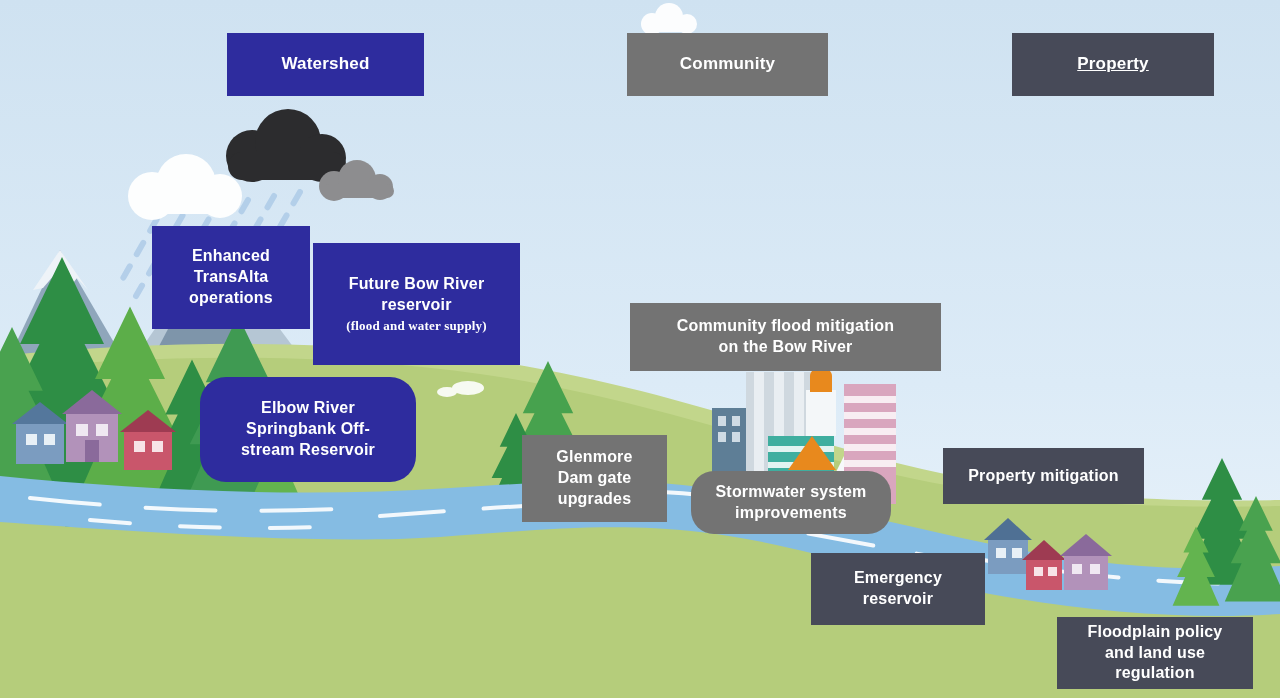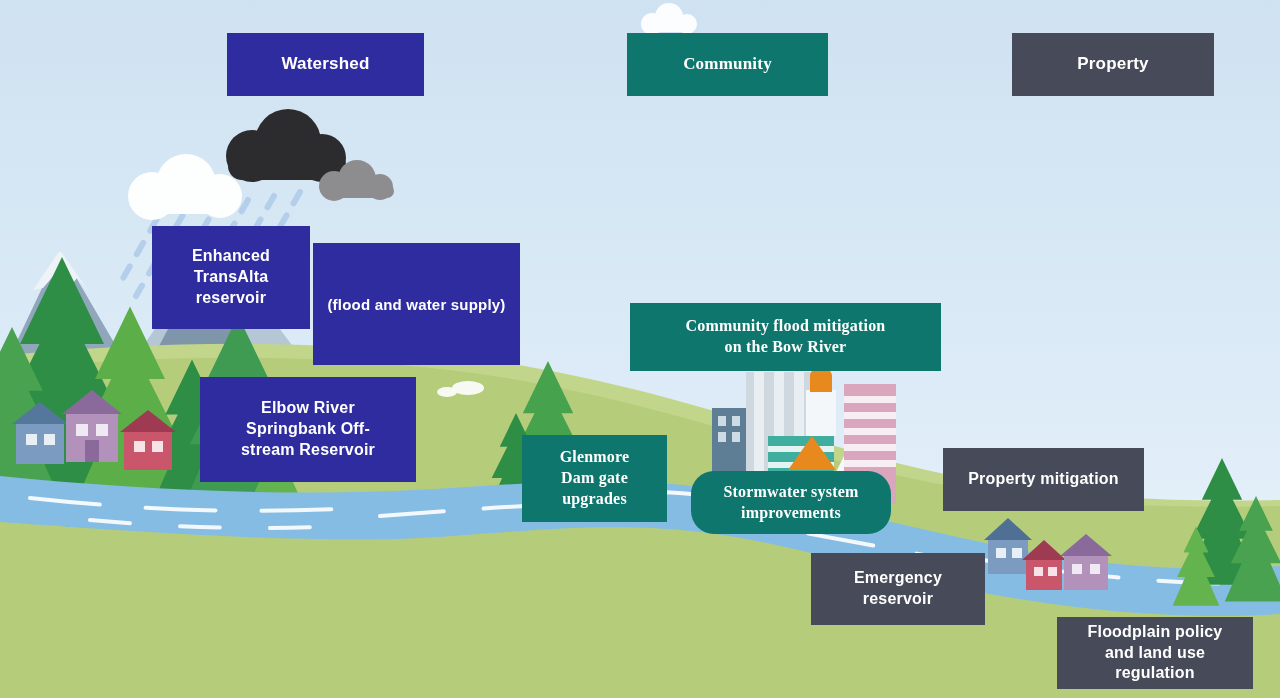--- a/index.html
+++ b/index.html
@@ -21,24 +21,24 @@
     text-align: center;
     color: #ffffff;
     font-weight: bold;
     font-size: 16px;
     line-height: 1.3;
     letter-spacing: 0.2px;
     padding: 4px 10px;
     box-sizing: border-box;
   }
   .label .txt { white-space: pre-line; }
-  .label .sub { font-size: 15px; line-height: 1.25; margin-top: 2px; white-space: pre-line; }
+  .label .sub { font-size: 13px; line-height: 1.25; margin-top: 2px; white-space: pre-line; font-family: Liberation Serif, serif; }
   .header { font-size: 17px; }
   .cat-watershed { background: #2e2c9e; }
-  .cat-community { background: #0f766e; font-family: Liberation Serif, serif; }
+  .cat-community { background: #737373; }
   .cat-property  { background: #474a58; }
 </style>
 </head>
 <body>
 
 <div class="stage">
 
   <svg class="scene" viewBox="0 0 1280 698" width="1280" height="698" aria-hidden="true">
     <defs>
       <linearGradient id="skyGrad" x1="0" y1="0" x2="0" y2="1">
@@ -212,53 +212,55 @@
       </g>
     </g>
   </svg>
 
   <div class="label header cat-watershed" style="left:227px; top:33px; width:197px; height:63px;">
     <span class="txt">Watershed</span>
   </div>
   <div class="label header cat-community" style="left:627px; top:33px; width:201px; height:63px;">
     <span class="txt">Community</span>
   </div>
-  <div class="label header cat-property" style="left:1012px; top:33px; width:202px; height:63px;">
+  <div class="label header cat-property" style="left:1012px; top:33px; width:202px; height:63px;text-decoration:underline;">
     <span class="txt">Property</span>
   </div>
 
   <div class="label cat-watershed" style="left:152px; top:226px; width:158px; height:103px;">
     <span class="txt">Enhanced
 TransAlta
+operations</span>
+  </div>
+  <div class="label cat-watershed" style="left:313px; top:243px; width:207px; height:122px;">
+    <span class="txt">Future Bow River
 reservoir</span>
-  </div>
-  <div class="label cat-watershed" style="left:313px; top:243px; width:207px; height:122px;">
     <span class="sub">(flood and water supply)</span>
   </div>
-  <div class="label cat-watershed" style="left:200px; top:377px; width:216px; height:105px;">
+  <div class="label cat-watershed" style="left:200px; top:377px; width:216px; height:105px;border-radius:26px;">
     <span class="txt">Elbow River
 Springbank Off-
 stream Reservoir</span>
   </div>
 
   <div class="label cat-community" style="left:630px; top:303px; width:311px; height:68px;">
     <span class="txt">Community flood mitigation
 on the Bow River</span>
   </div>
   <div class="label cat-community" style="left:522px; top:435px; width:145px; height:87px;">
     <span class="txt">Glenmore
 Dam gate
 upgrades</span>
   </div>
   <div class="label cat-community" style="left:691px; top:471px; width:200px; height:63px;border-radius:23px;">
     <span class="txt">Stormwater system
 improvements</span>
   </div>
 
-  <div class="label cat-property" style="left:943px; top:448px; width:201px; height:63px;">
+  <div class="label cat-property" style="left:943px; top:448px; width:201px; height:56px;">
     <span class="txt">Property mitigation</span>
   </div>
   <div class="label cat-property" style="left:811px; top:553px; width:174px; height:72px;">
     <span class="txt">Emergency
 reservoir</span>
   </div>
   <div class="label cat-property" style="left:1057px; top:601px; width:196px; height:72px;margin-top:16px;">
     <span class="txt">Floodplain policy
 and land use
 regulation</span>

